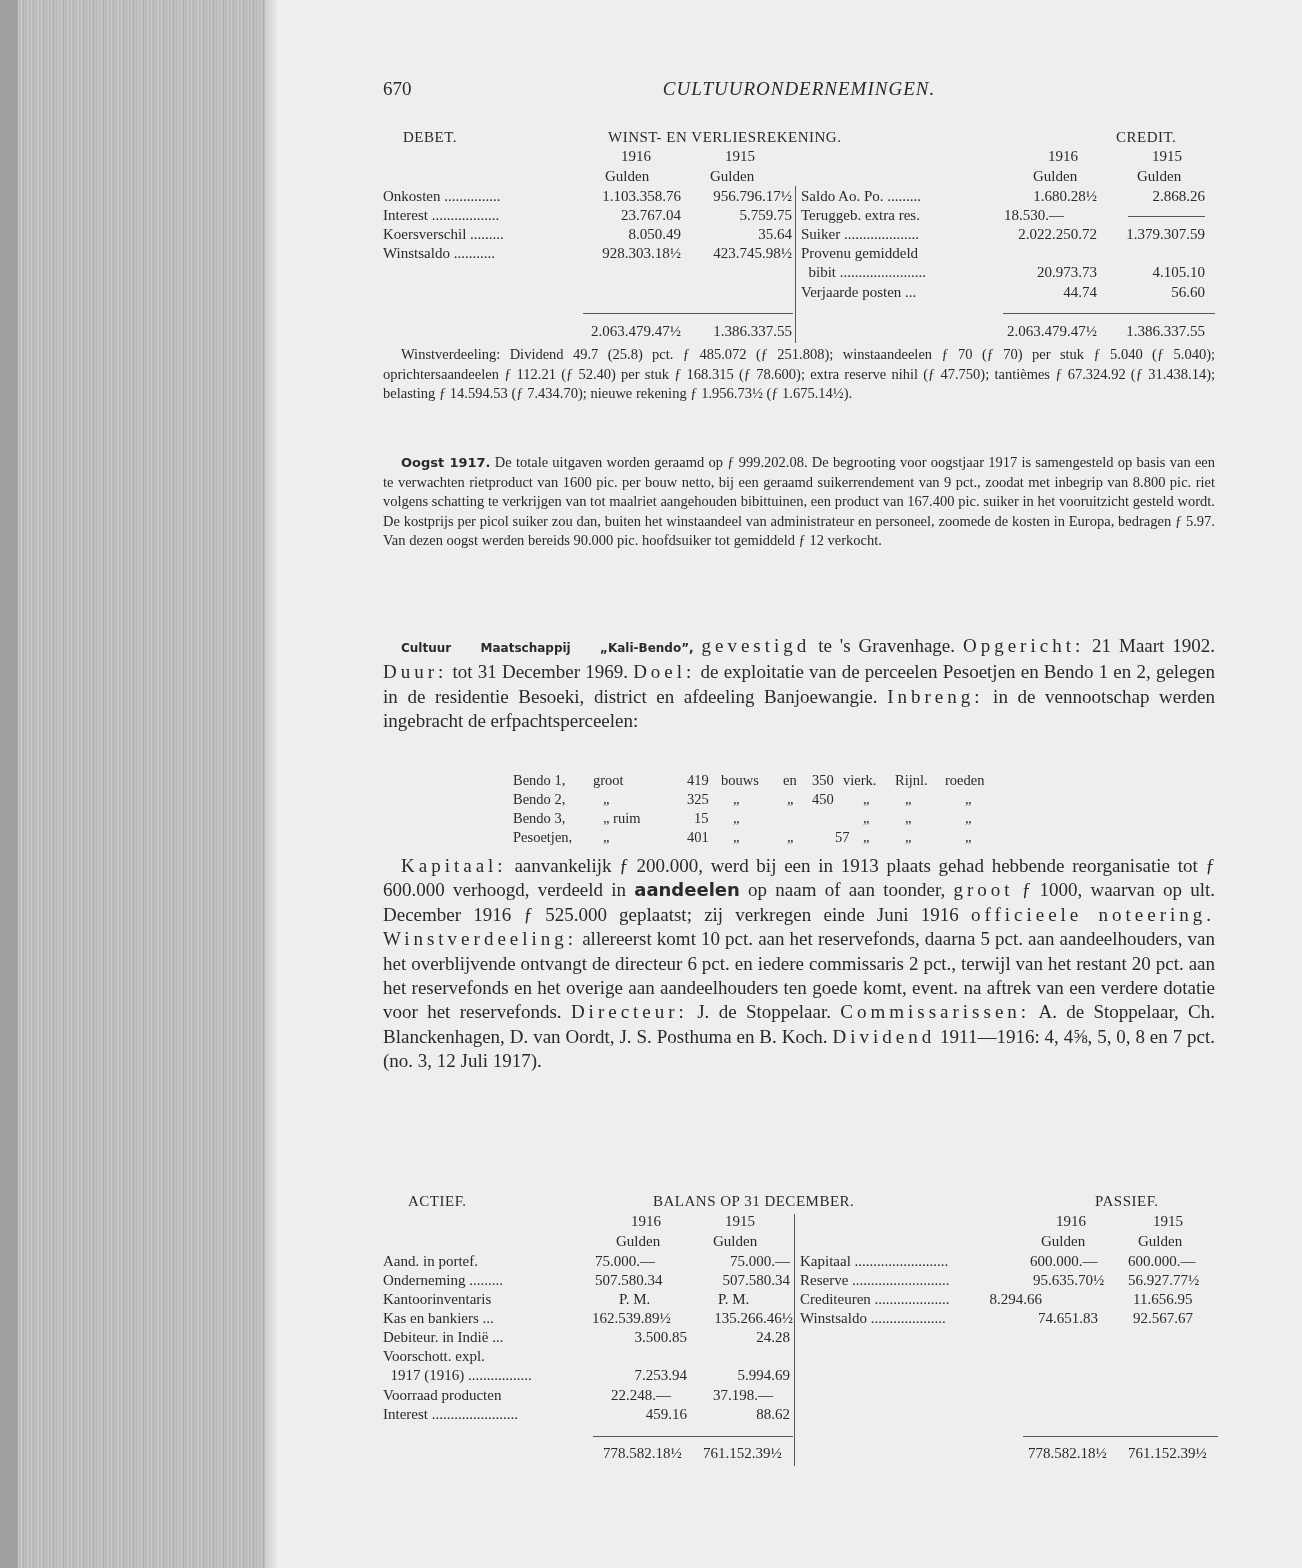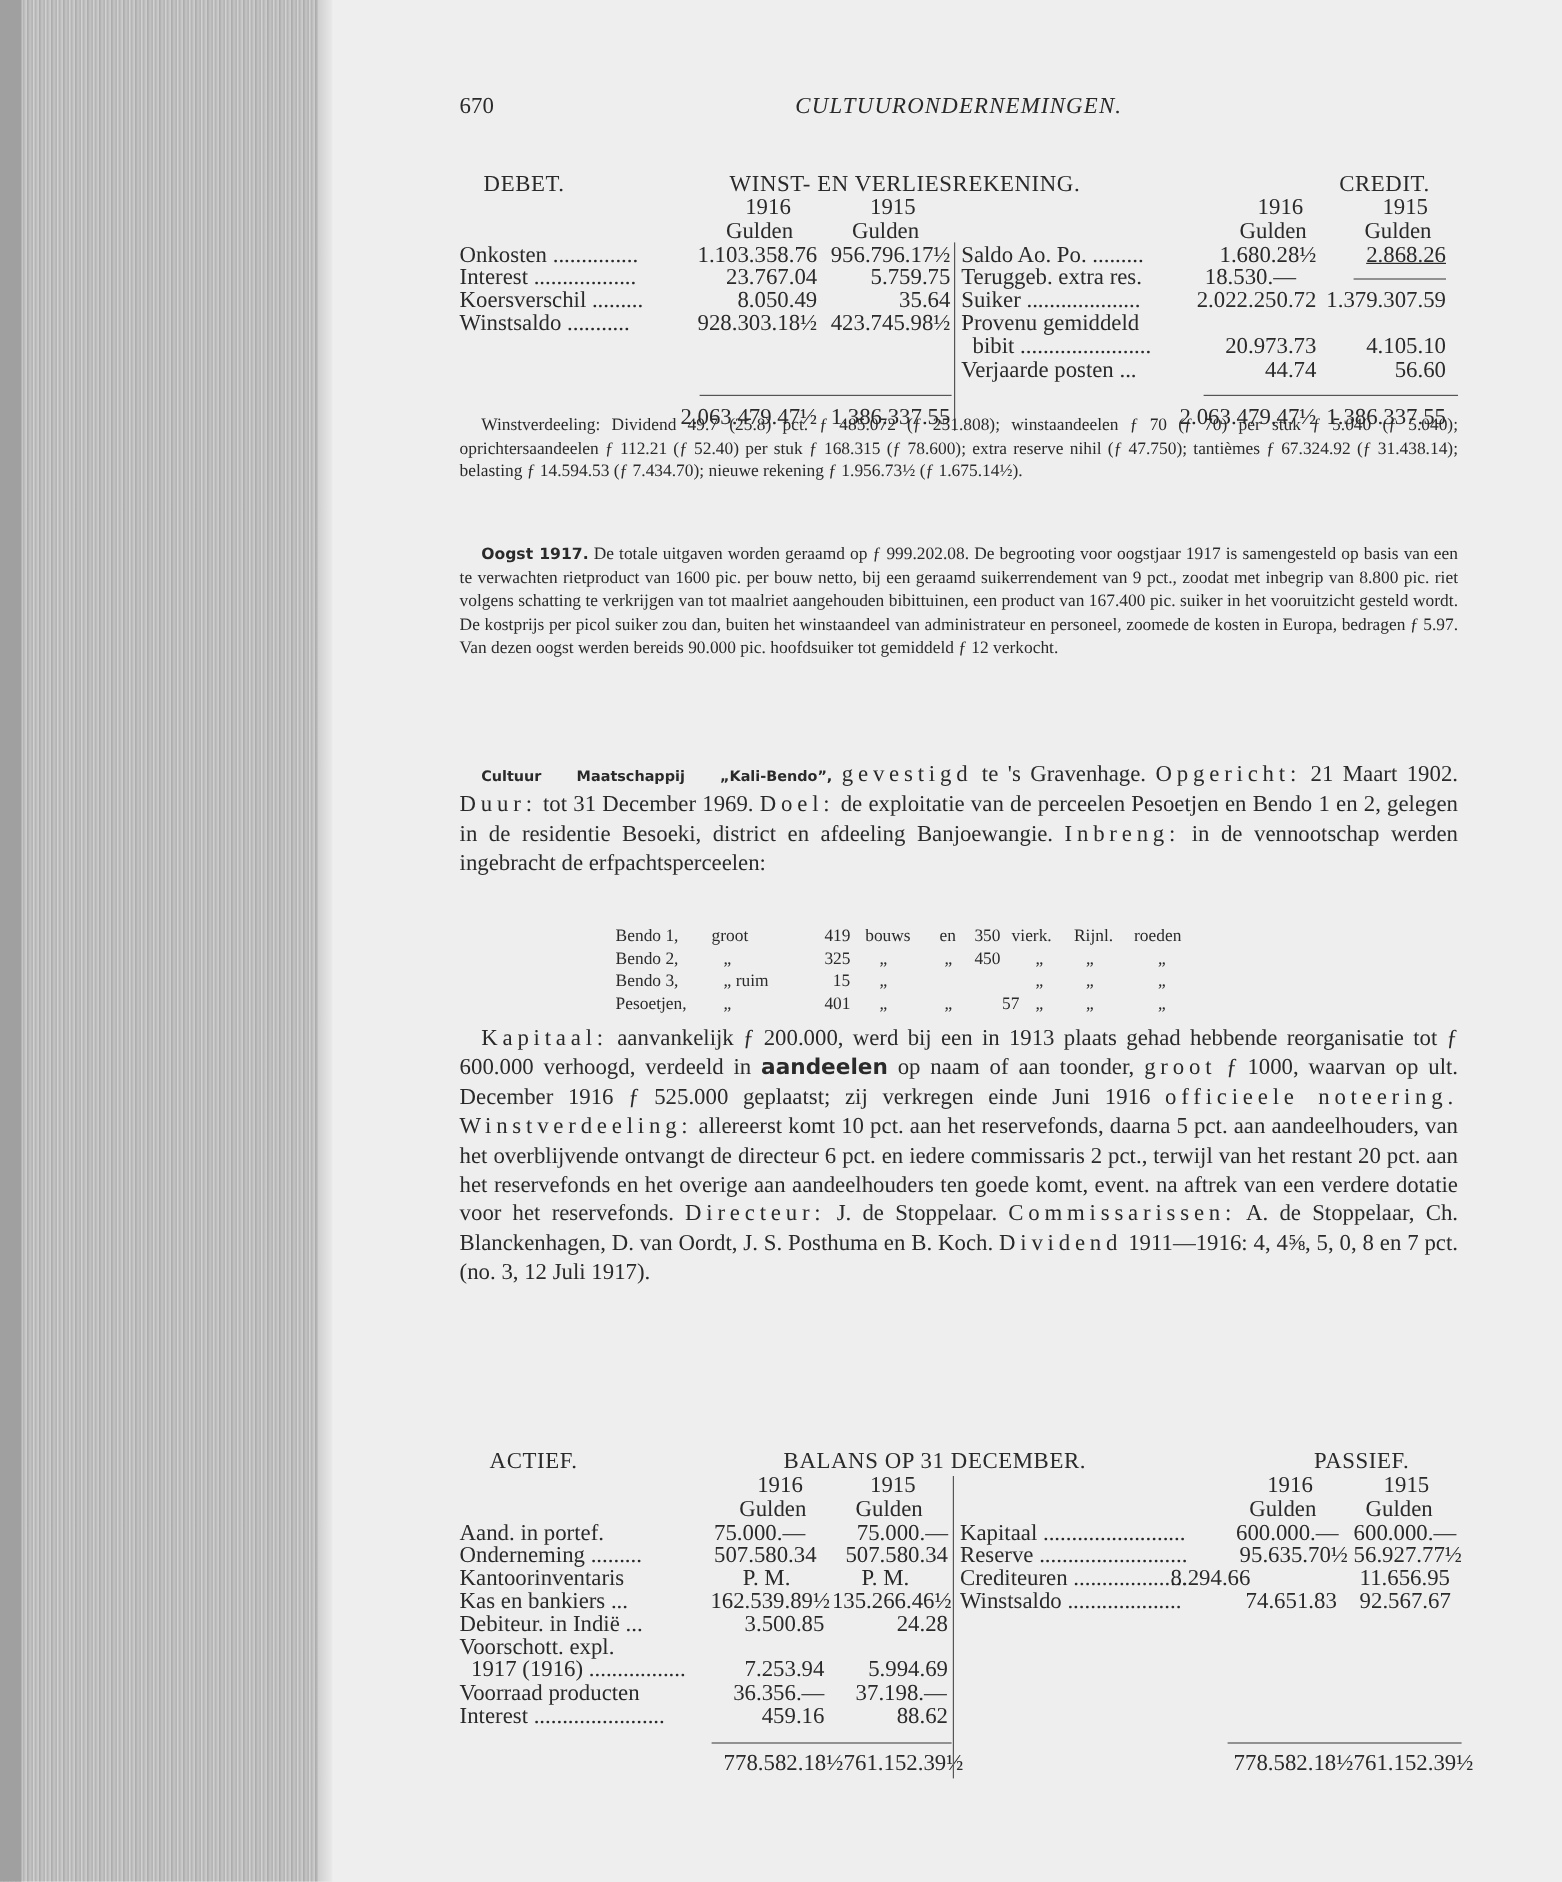--- a/index.html
+++ b/index.html
@@ -25,21 +25,21 @@
   }
   .page {
     position:absolute; left:277px; top:0; width:1025px; height:1568px;
     background:#eeeeee;
   }
 
   .running-head { position:absolute; top:78px; left:383px; width:832px; height:24px; font-size:19px; }
   .page-number { position:absolute; left:0; top:0; }
   .running-title { position:absolute; left:0; right:0; text-align:center; font-style:italic; letter-spacing:1px; top:0; }
 
-  .tbl { position:absolute; font-size:19px; line-height:19.5px;margin-top:16px; }
+  .tbl { position:absolute; font-size:15px; line-height:19.5px; }
   .tbl .cell { position:absolute; white-space:nowrap; }
   .r { text-align:right; }
   .caps { letter-spacing:0.5px; }
   .vline { position:absolute; width:1px; background:#555; }
   .hline { position:absolute; height:1px; background:#555; }
 
   .para { position:absolute; left:383px; width:832px; text-align:justify; }
   .small { font-size:14.5px; line-height:19.6px; }
   .large { font-size:19px; line-height:24.4px; }
   .sp { letter-spacing:4px; }
@@ -85,21 +85,21 @@
   <span class="cell r" style="right:423px; top:116px;">423.745.98½</span>
 
   <div class="hline" style="left:200px; width:210px; top:185px;"></div>
   <span class="cell r" style="right:534px; top:194px;">2.063.479.47½</span>
   <span class="cell r" style="right:423px; top:194px;">1.386.337.55</span>
 
   <div class="vline" style="left:412px; top:58px; height:157px;"></div>
 
   <span class="cell" style="left:418px; top:59px;">Saldo Ao. Po. .........</span>
   <span class="cell r" style="right:118px; top:59px;">1.680.28½</span>
-  <span class="cell r" style="right:10px; top:59px;text-decoration:underline;">2.868.26</span>
+  <span class="cell r" style="right:10px; top:59px;">2.868.26</span>
   <span class="cell" style="left:418px; top:78px;">Teruggeb. extra res.</span>
   <span class="cell" style="left:621px; top:78px;">18.530.—</span>
   <div class="hline" style="left:745px; width:77px; top:88px;"></div>
   <span class="cell" style="left:418px; top:97px;">Suiker ....................</span>
   <span class="cell r" style="right:118px; top:97px;">2.022.250.72</span>
   <span class="cell r" style="right:10px; top:97px;">1.379.307.59</span>
   <span class="cell" style="left:418px; top:116px;">Provenu gemiddeld</span>
   <span class="cell" style="left:418px; top:135px; white-space:pre;">  bibit .......................</span>
   <span class="cell r" style="right:118px; top:135px;">20.973.73</span>
   <span class="cell r" style="right:10px; top:135px;">4.105.10</span>
@@ -202,21 +202,21 @@
   <span class="cell" style="left:209px; top:117px;">162.539.89½</span>
   <span class="cell r" style="right:422px; top:117px;">135.266.46½</span>
   <span class="cell" style="left:0; top:136px;">Debiteur. in Indië ...</span>
   <span class="cell r" style="right:528px; top:136px;">3.500.85</span>
   <span class="cell r" style="right:425px; top:136px;">24.28</span>
   <span class="cell" style="left:0; top:155px;">Voorschott. expl.</span>
   <span class="cell" style="left:0; top:174px; white-space:pre;">  1917 (1916) .................</span>
   <span class="cell r" style="right:528px; top:174px;">7.253.94</span>
   <span class="cell r" style="right:425px; top:174px;">5.994.69</span>
   <span class="cell" style="left:0; top:194px;">Voorraad producten</span>
-  <span class="cell" style="left:228px; top:194px;">36.356.—</span>
+  <span class="cell" style="left:228px; top:194px;">22.248.—</span>
   <span class="cell" style="left:330px; top:194px;">37.198.—</span>
   <span class="cell" style="left:0; top:213px;">Interest .......................</span>
   <span class="cell r" style="right:528px; top:213px;">459.16</span>
   <span class="cell r" style="right:425px; top:213px;">88.62</span>
 
   <div class="hline" style="left:210px; width:200px; top:244px;"></div>
   <span class="cell" style="left:220px; top:252px;">778.582.18½</span>
   <span class="cell" style="left:320px; top:252px;">761.152.39½</span>
 
   <div class="vline" style="left:411px; top:22px; height:252px;"></div>

